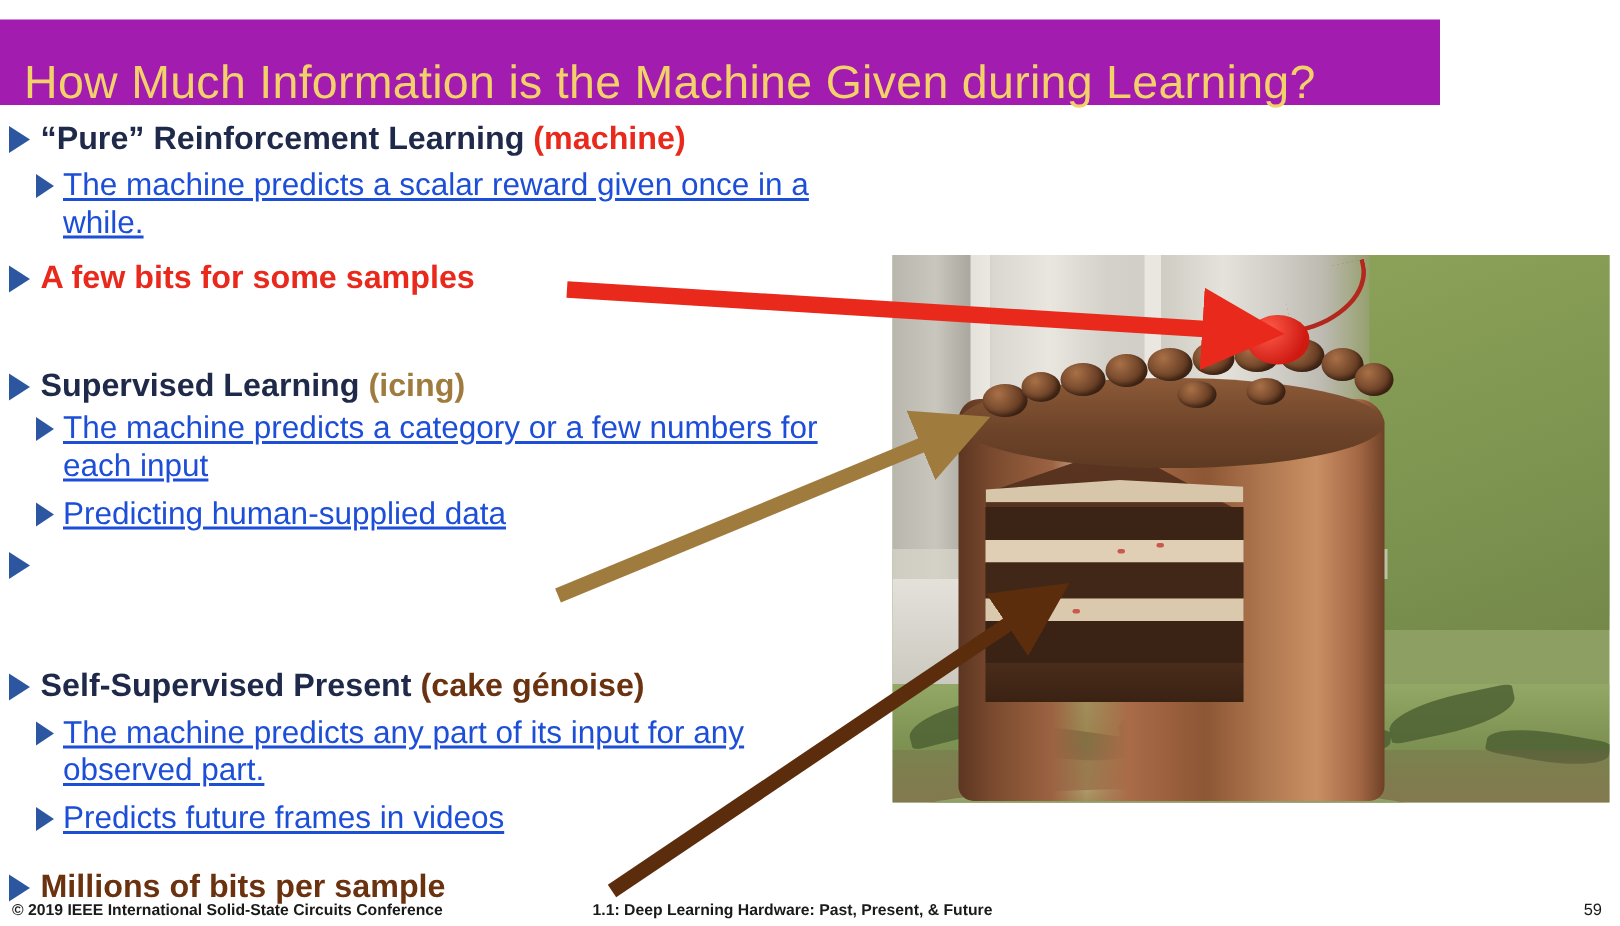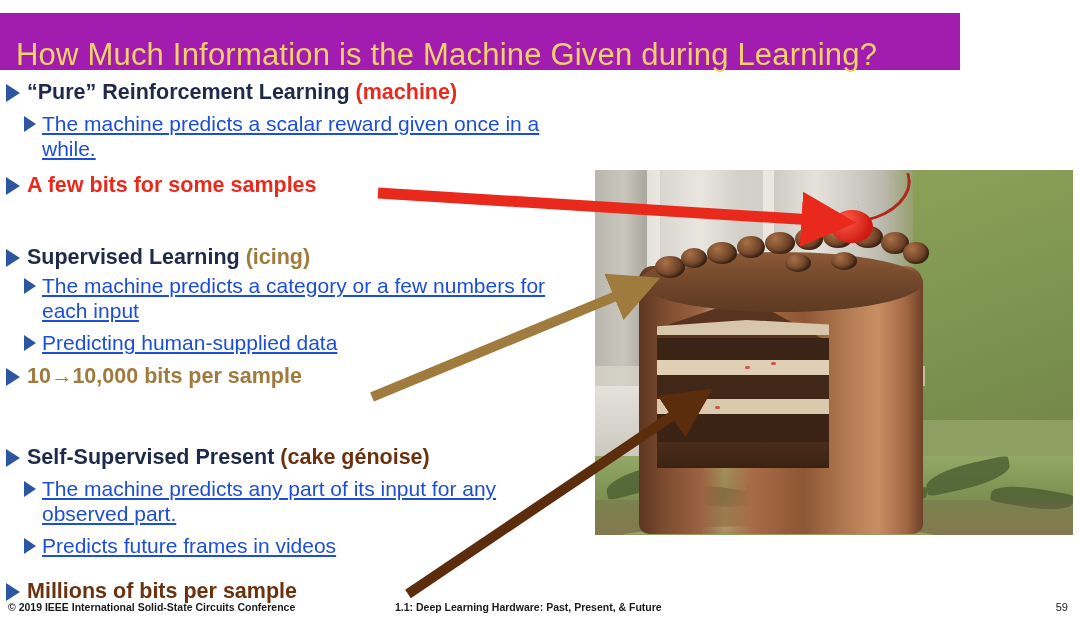--- a/index.html
+++ b/index.html
@@ -167,21 +167,20 @@
       <div class="row l2" style="margin-top:3px;width:575px">
         <span class="tri lvl2"></span>
         <span class="txt">The machine predicts a category or a few numbers for each input</span>
       </div>
       <div class="row l2" style="margin-top:7px">
         <span class="tri lvl2"></span>
         <span class="txt">Predicting human-supplied data</span>
       </div>
       <div class="row l1 hi" style="margin-top:9px">
         <span class="tri"></span>
-        <span class="txt accent-tan">10→10,000 bits per sample</span>
       </div>
     </div>
 
     <div class="grp" style="top:371px">
       <div class="row l1">
         <span class="tri"></span>
         <span class="txt">
           <span>Self-Supervised Present</span>
           <span class="accent-brown">(cake génoise)</span>
         </span>

